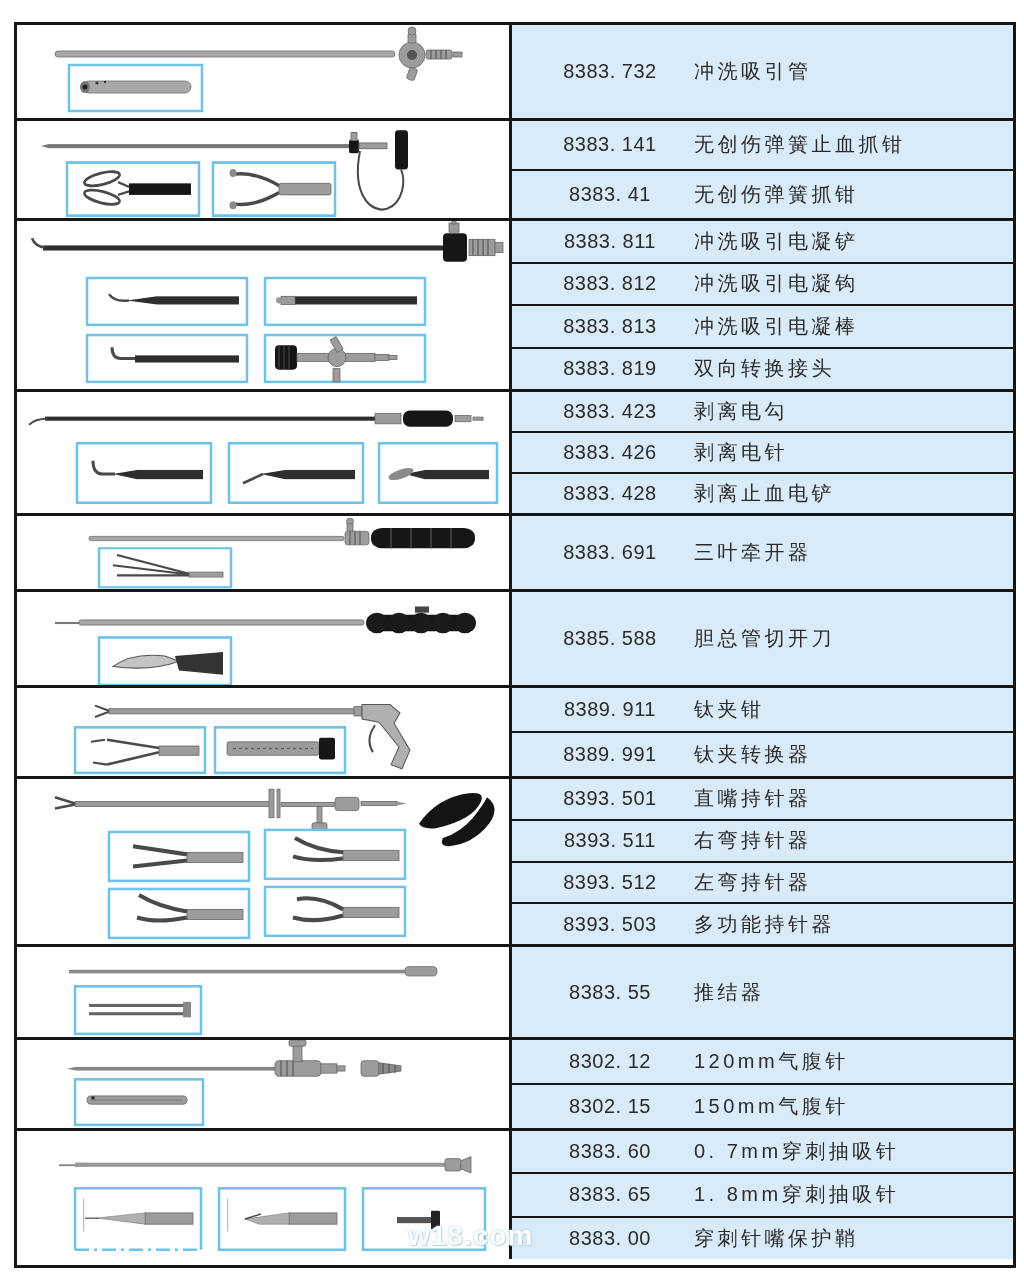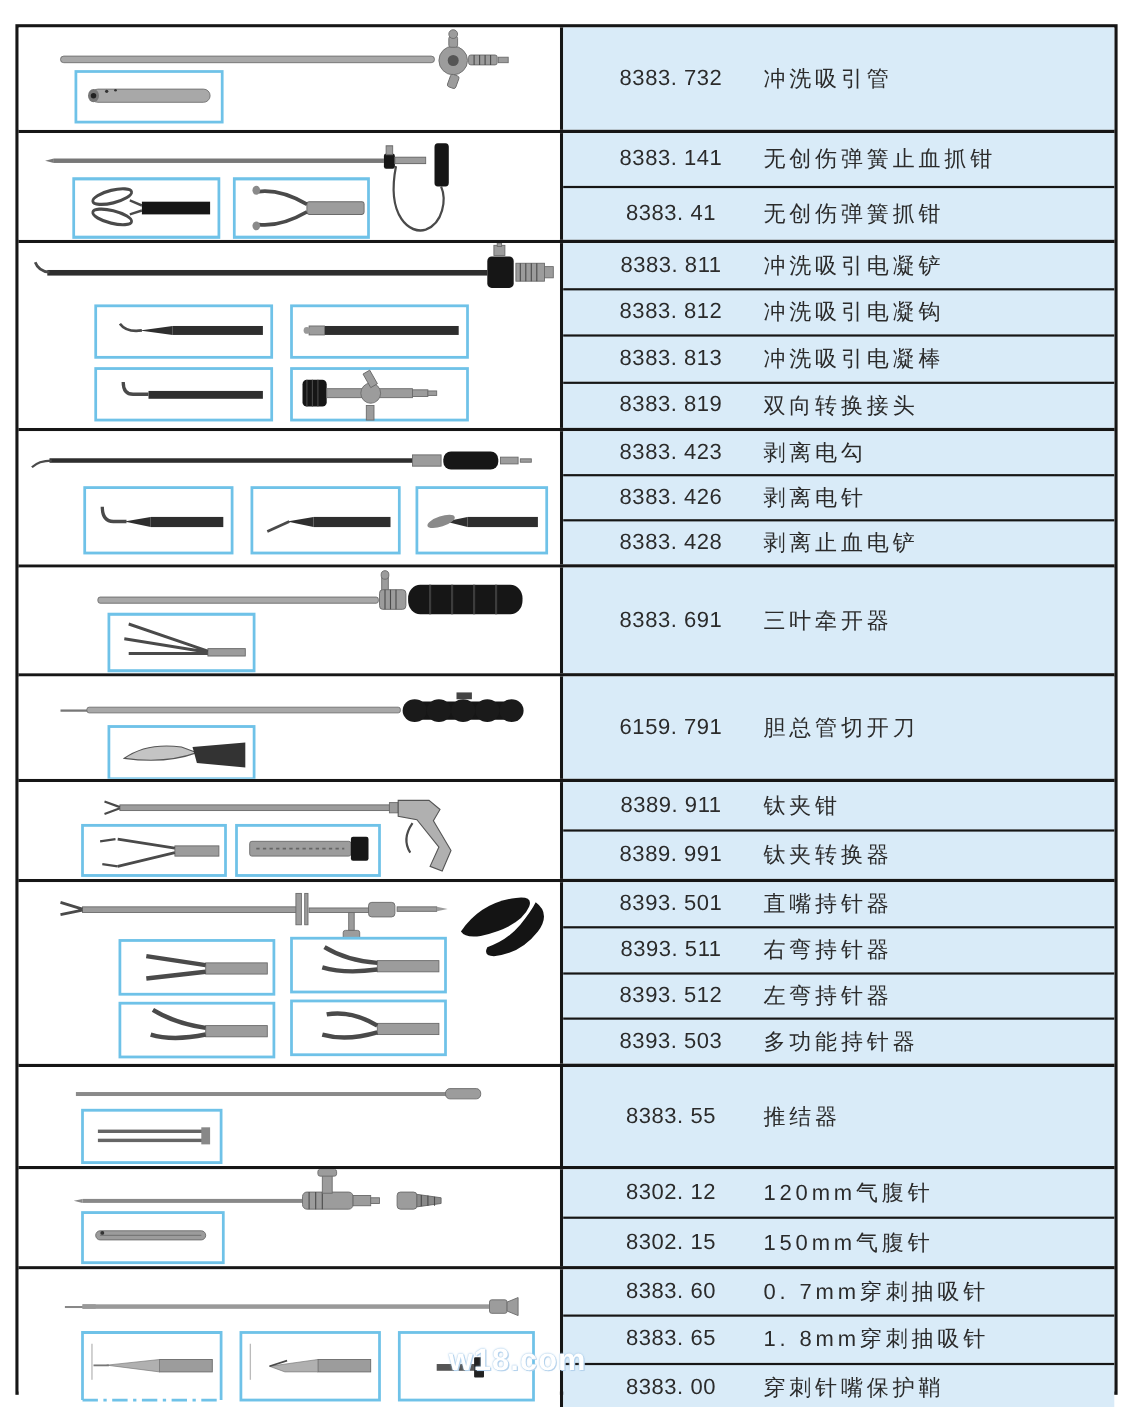--- a/index.html
+++ b/index.html
@@ -9,21 +9,21 @@
            border:3px solid #161616;display:flex;flex-direction:column;background:#fff;}
   .section{display:flex;flex:none;box-sizing:border-box;}
   .section + .section{border-top:3px solid #161616;}
   .cell-left{width:492px;flex:none;background:#fff;position:relative;}
   .cell-left svg{display:block;width:100%;height:100%;}
   .cell-right{flex:1;display:flex;flex-direction:column;border-left:3px solid #161616;box-sizing:border-box;}
   .prow{flex:1;display:flex;align-items:center;background:#d9ebf8;padding-left:34px;box-sizing:border-box;text-align:center;}
   .prow + .prow{border-top:2px solid #161616;}
   .code{width:128px;flex:none;font-size:20px;color:#2b2b2b;letter-spacing:0.5px;}
   .pname{font-size:20px;color:#2b2b2b;letter-spacing:3.5px;white-space:nowrap;margin-left:20px;}
-  .s1{height:93px}.s2{height:100px}.s3{height:171px}.s4{height:124px}.s5{height:99px}
+  .s1{height:93px}.s2{height:100px}.s3{height:171px}.s4{height:124px}.s5{height:76px}
   .s6{height:96px}.s7{height:91px}.s8{height:168px}.s9{height:93px}.s10{height:91px}.s11{height:131px}
   .watermark{position:absolute;left:408px;top:1220px;font-size:28px;font-weight:bold;
              color:#ffffff;letter-spacing:1px;z-index:6;
              text-shadow:0 0 2px #a9cce9,0 0 1px #a9cce9,1px 1px 0 #bcd6ee;}
   
   .ins{fill:#ffffff;stroke:#6fc2e8;stroke-width:2.5;}
   .rod{fill:#a8a8a8;stroke:#6e6e6e;stroke-width:0.8;}
   .drod{fill:#2e2e2e;}
   .blk{fill:#161616;}
   .mtl{fill:#9c9c9c;stroke:#6a6a6a;stroke-width:0.8;}
@@ -224,21 +224,21 @@
             <ellipse cx="426" cy="30" rx="11" ry="10" fill="#1a1a1a"></ellipse>
           <ellipse cx="448" cy="30" rx="11" ry="10" fill="#1a1a1a"></ellipse>
           <rect x="398" y="14" width="14" height="6" fill="#444"></rect>
           <rect class="ins" x="82" y="44" width="132" height="46"></rect>
           <path d="M96,72 q20,-14 52,-10 l14,5 q-28,10 -66,5 z" fill="#c4c4c4" stroke="#555" stroke-width="1"></path>
           <polygon points="158,62 206,58 206,80 162,76" fill="#333"></polygon>
         </svg>
       </div>
       <div class="cell-right">
         <div class="prow">
-          <span class="code">6159. 791</span>
+          <span class="code">8385. 588</span>
           <span class="pname">胆总管切开刀</span>
         </div>
       </div>
     </div>
 
     <div class="section s7">
       <div class="cell-left">
         <svg viewBox="0 0 492 85" preserveAspectRatio="none">
           <rect class="mtl" x="92" y="20" width="245" height="5"></rect>
           <path class="ln" stroke-width="2" d="M92,22 l-14,-5 M92,23 l-14,5"></path>

